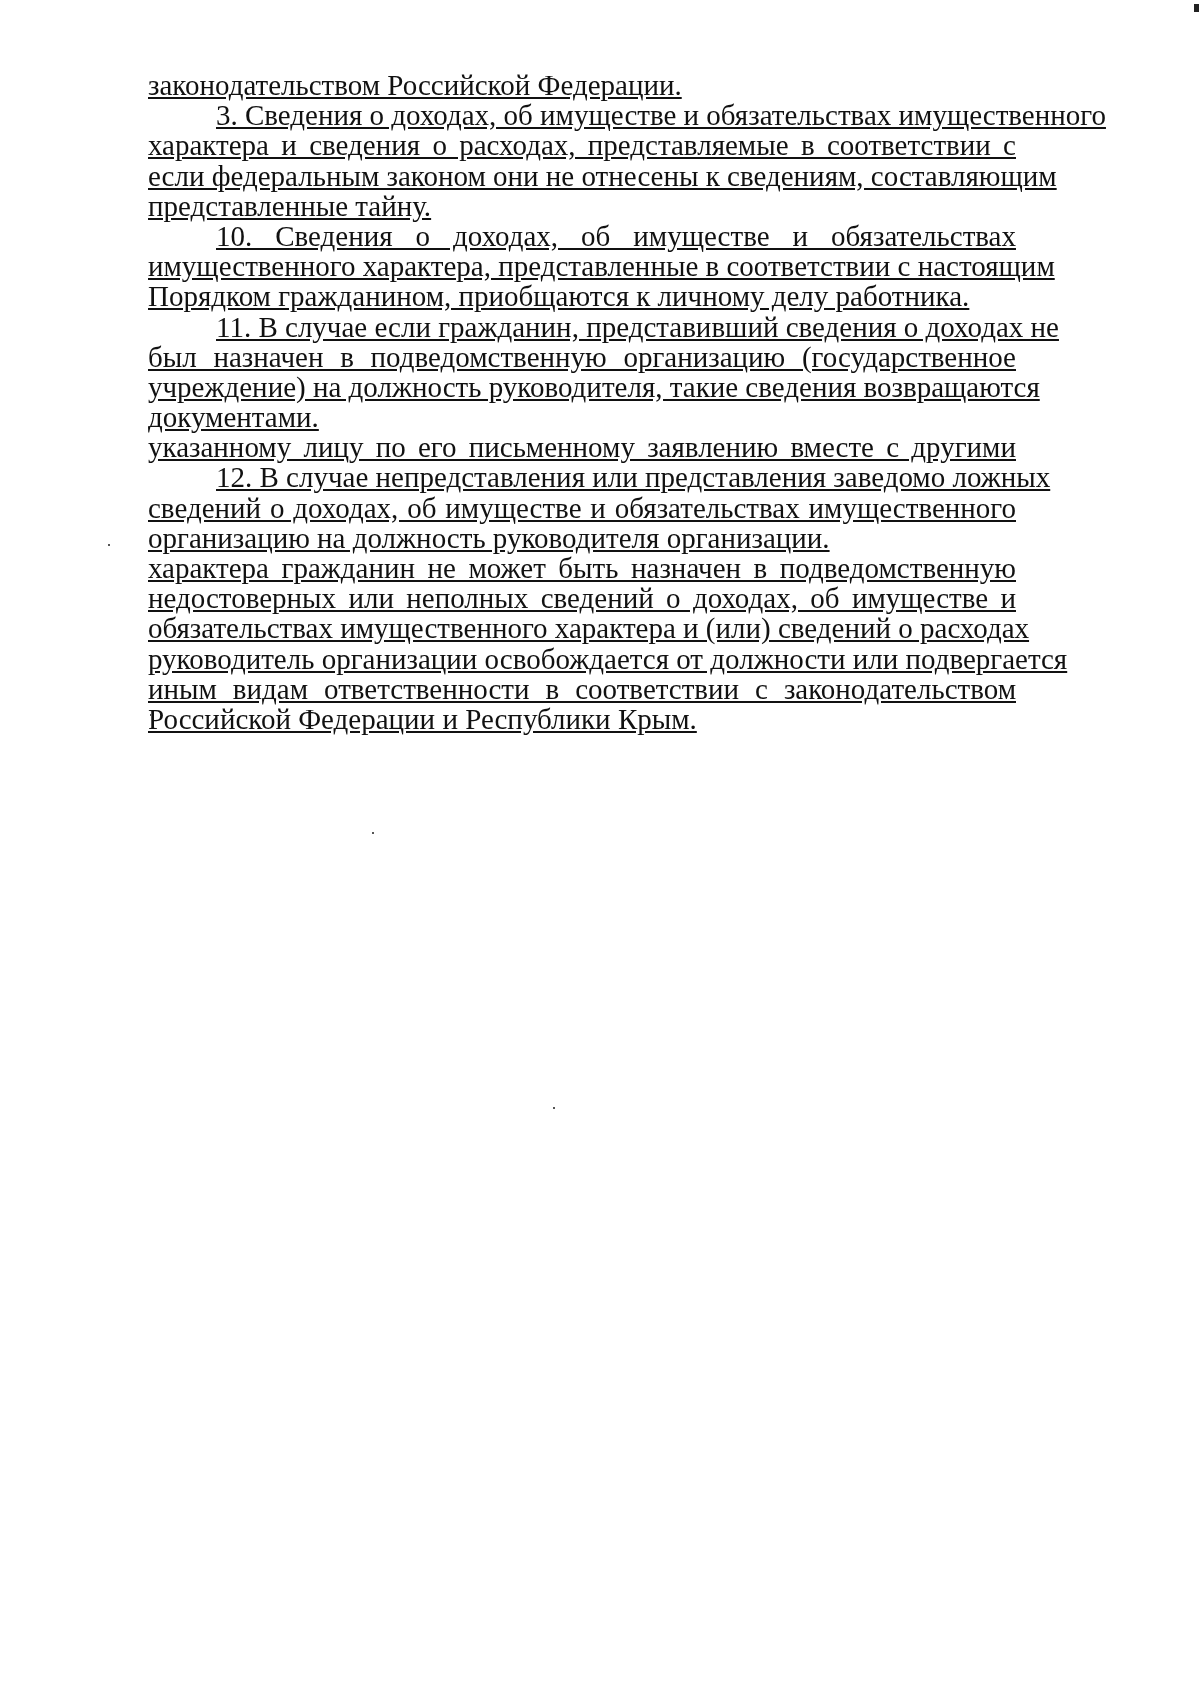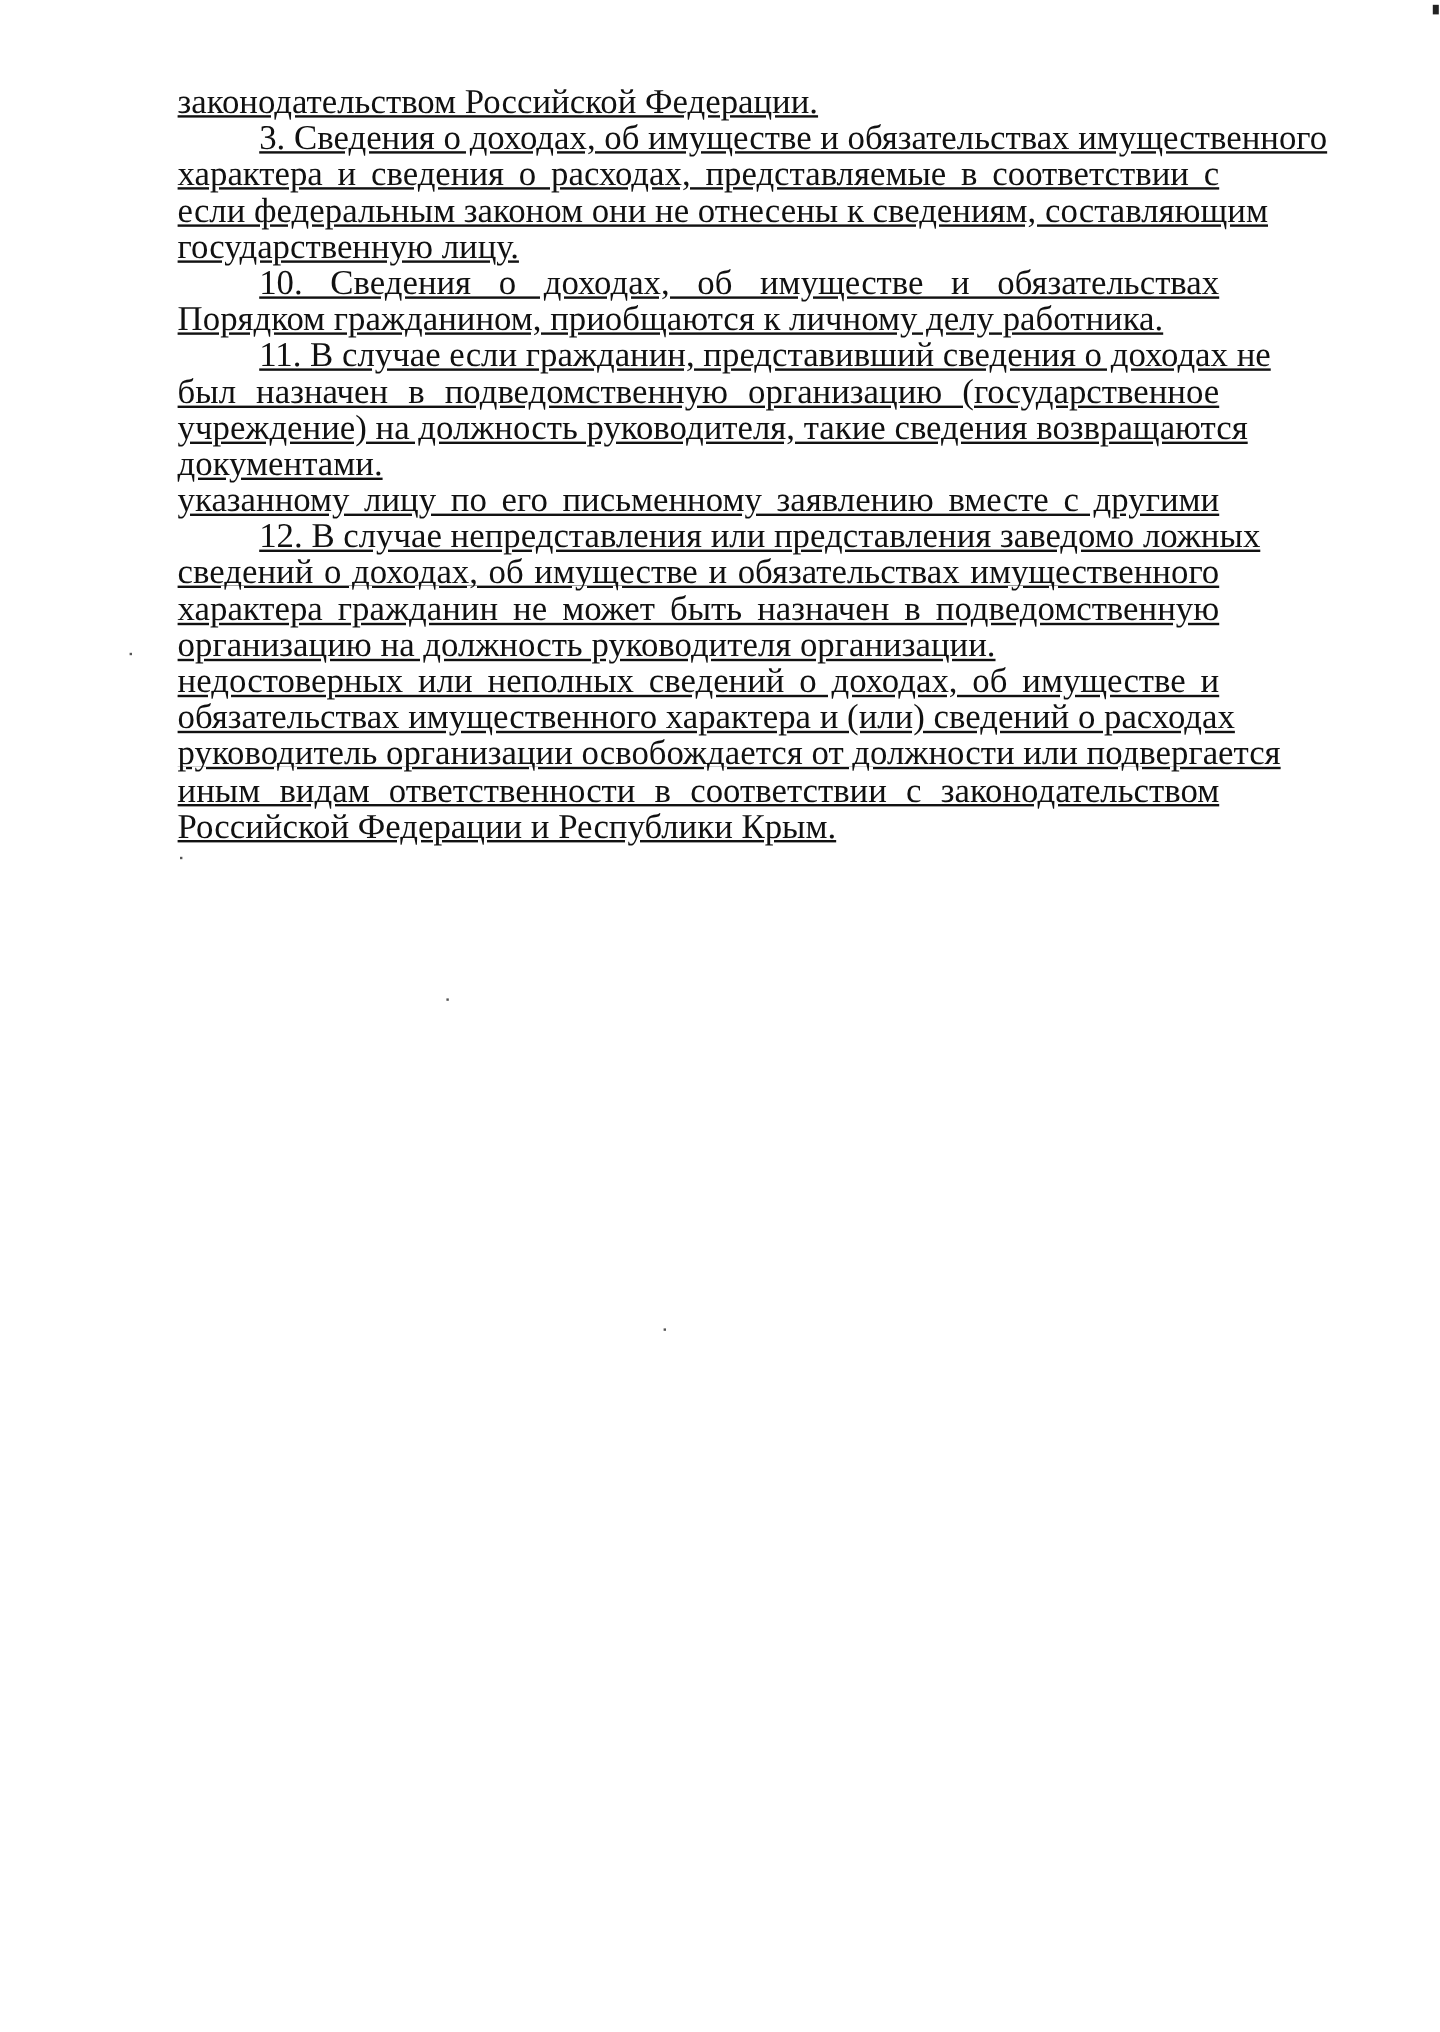--- a/index.html
+++ b/index.html
@@ -15,32 +15,33 @@
   .mark { position: absolute; background: #555; }
 </style>
 </head>
 <body>
 
 <div class="page">
   <span class="line">законодательством Российской Федерации.</span>
   <span class="line just indent">3. Сведения о доходах, об имуществе и обязательствах имущественного</span>
   <span class="line just">характера и сведения о расходах, представляемые в соответствии с</span>
   <span class="line just">если федеральным законом они не отнесены  к сведениям, составляющим</span>
-  <span class="line">государственную лицу.</span>
+  <span class="line">представленные тайну.</span>
   <span class="line just indent">10. Сведения о доходах, об имуществе и обязательствах</span>
+  <span class="line just">имущественного характера, представленные в соответствии с настоящим</span>
   <span class="line">Порядком гражданином, приобщаются к личному делу работника.</span>
   <span class="line just indent">11. В случае если гражданин, представивший сведения о доходах не</span>
   <span class="line just">был назначен в подведомственную организацию (государственное</span>
   <span class="line just">учреждение) на должность руководителя, такие сведения возвращаются</span>
   <span class="line">документами.</span>
   <span class="line just">указанному лицу по его письменному заявлению вместе  с другими</span>
   <span class="line just indent">12. В случае непредставления или представления заведомо ложных</span>
   <span class="line just">сведений о доходах, об имуществе и обязательствах имущественного</span>
+  <span class="line">организацию на должность руководителя организации.</span>
   <span class="line just">характера гражданин не может быть назначен в подведомственную</span>
-  <span class="line">организацию на должность руководителя организации.</span>
   <span class="line just">недостоверных или неполных сведений о доходах, об имуществе и</span>
   <span class="line just">обязательствах имущественного характера и (или) сведений о расходах</span>
   <span class="line just">руководитель организации освобождается от должности или подвергается</span>
   <span class="line just">иным видам ответственности в соответствии с законодательством</span>
   <span class="line">Российской Федерации и Республики Крым.</span>
 </div>
 
 <div class="mark" style="left:1194px;top:4px;width:5px;height:8px;background:#222;"></div>
 <div class="mark" style="left:108px;top:544px;width:2px;height:2px;"></div>
 <div class="mark" style="left:150px;top:714px;width:2px;height:2px;"></div>

